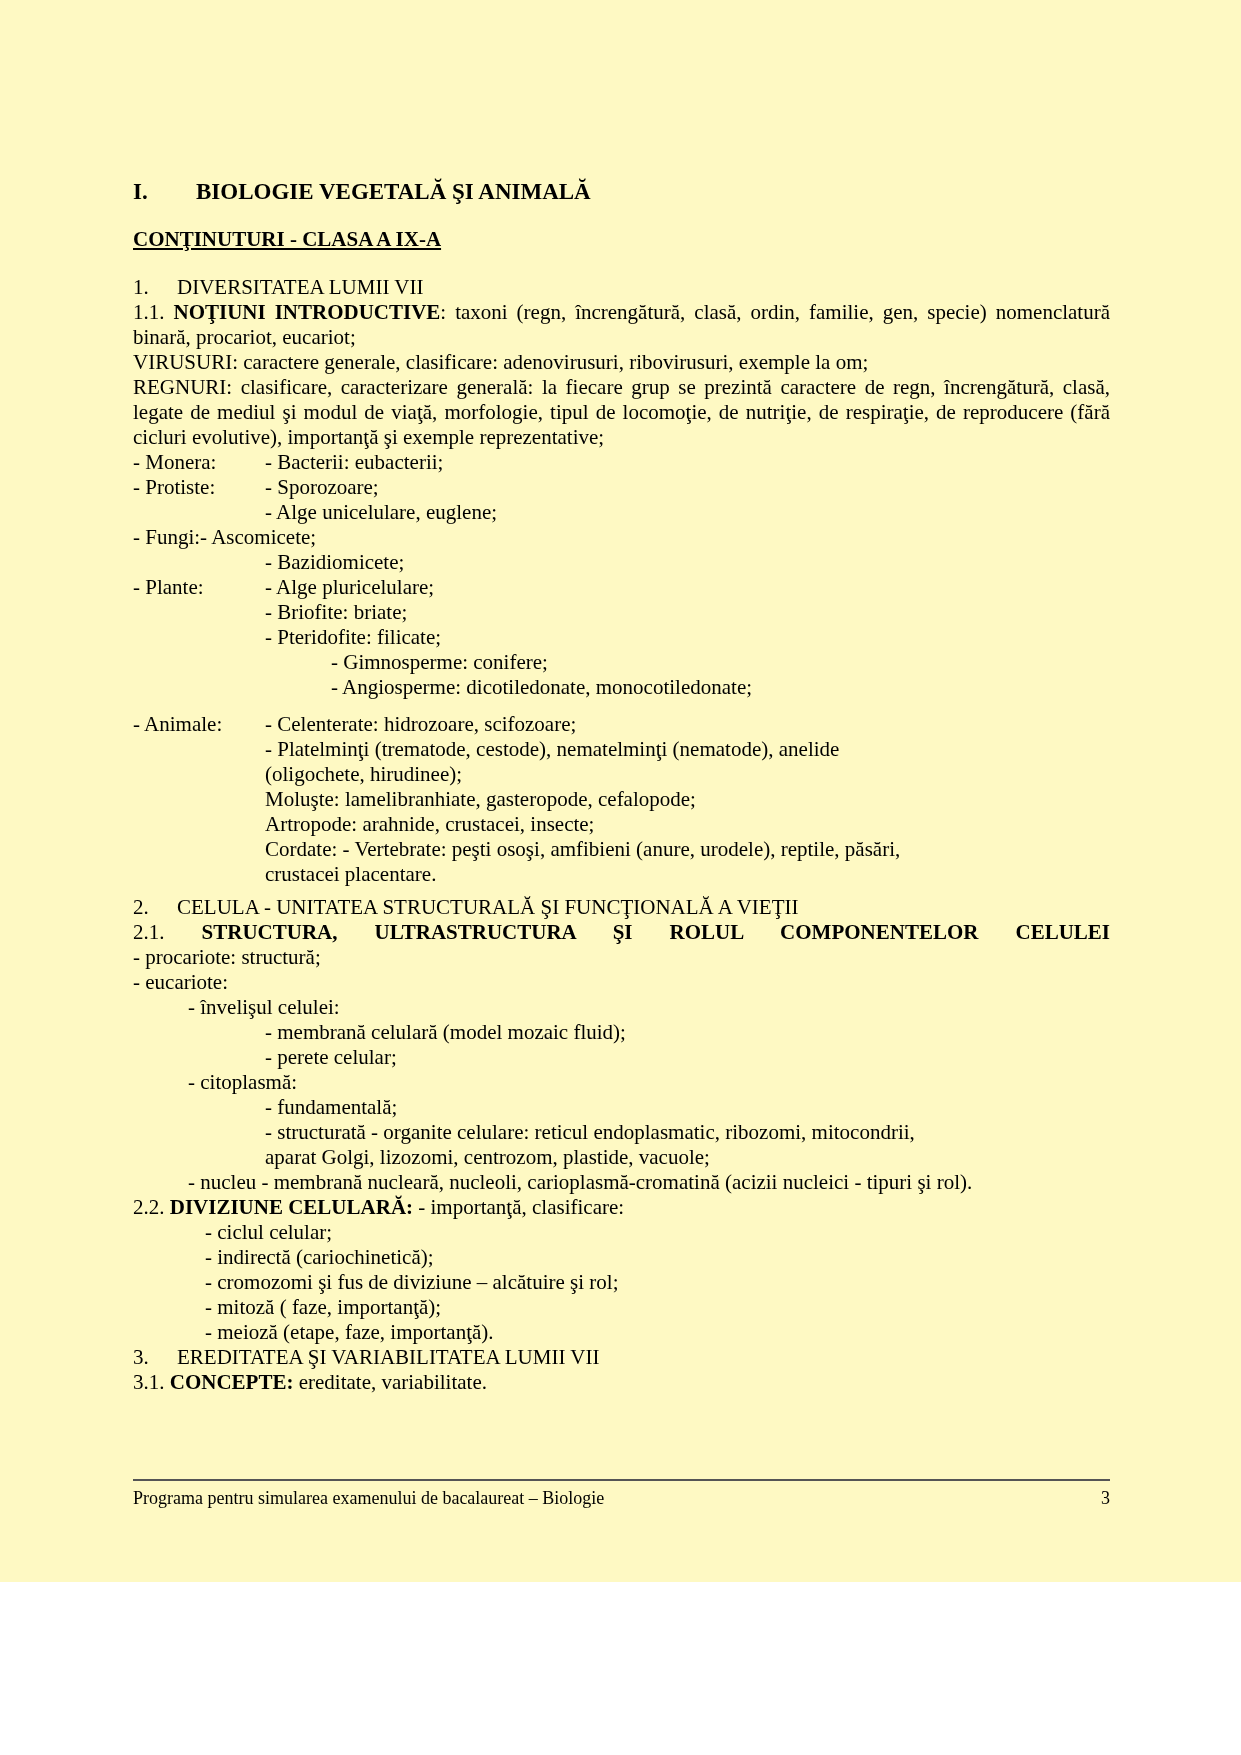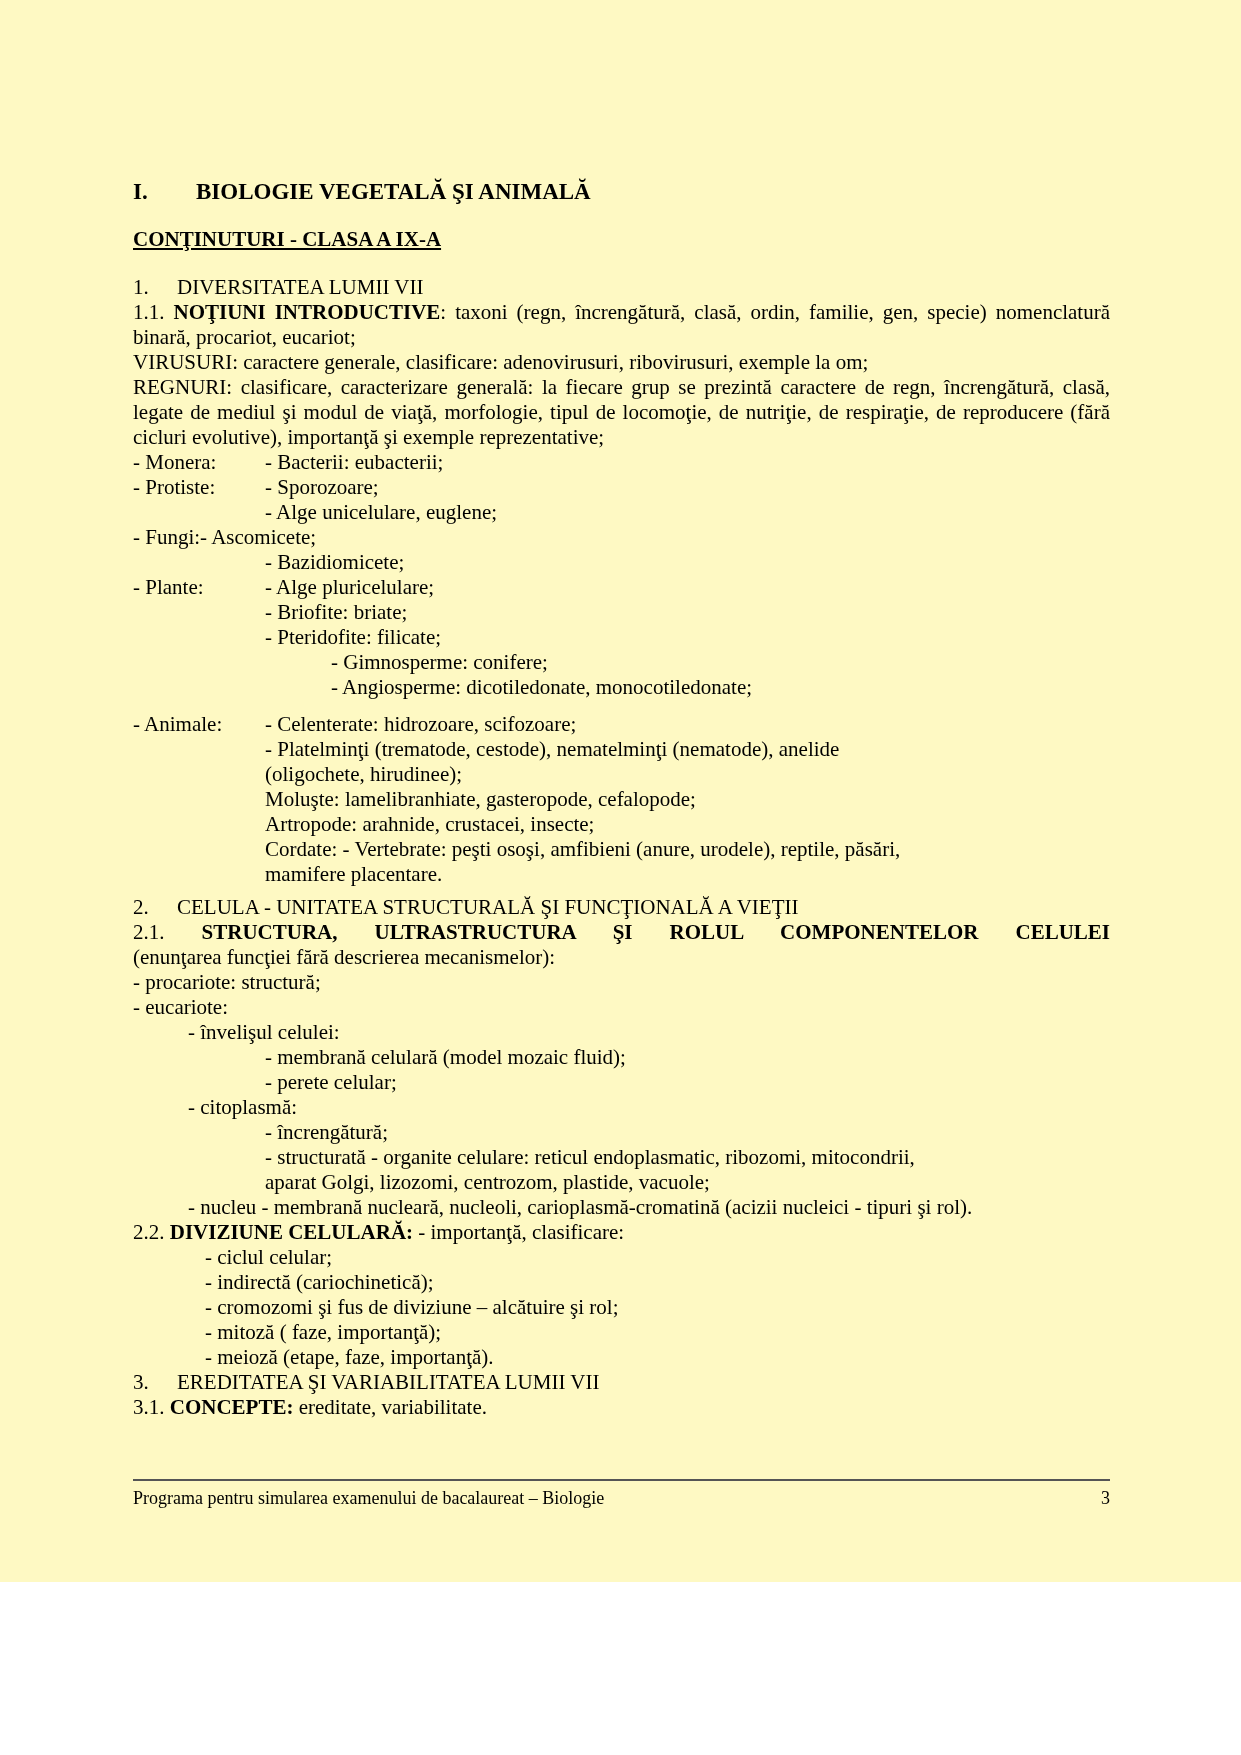--- a/index.html
+++ b/index.html
@@ -72,38 +72,37 @@
     <div class="bl pl3">- Angiosperme: dicotiledonate, monocotiledonate;</div>
 
     <div class="bl gap-sm">
       <span class="ind-label">- Animale:</span><span>- Celenterate: hidrozoare, scifozoare;</span>
     </div>
     <div class="bl pl2">- Platelminţi (trematode, cestode), nematelminţi (nematode), anelide</div>
     <div class="bl pl2">(oligochete, hirudinee);</div>
     <div class="bl pl2">Moluşte: lamelibranhiate, gasteropode, cefalopode;</div>
     <div class="bl pl2">Artropode: arahnide, crustacei, insecte;</div>
     <div class="bl pl2">Cordate: - Vertebrate: peşti osoşi, amfibieni (anure, urodele), reptile, păsări,</div>
-    <div class="bl pl2">mamifere placentare.</div>
+    <div class="bl pl2">crustacei placentare.</div>
 
     <div class="bl sec-heading gap-xs">
       <span class="num">2.</span><span>CELULA - UNITATEA STRUCTURALĂ ŞI FUNCŢIONALĂ A VIEŢII</span>
     </div>
 
     <div class="bl force-just">
       <span>2.1.</span> <span class="b">STRUCTURA, ULTRASTRUCTURA ŞI ROLUL COMPONENTELOR CELULEI</span>
     </div>
-    <div class="bl">(enunţarea funcţiei fără descrierea mecanismelor):</div>
 
     <div class="bl">- procariote: structură;</div>
     <div class="bl">- eucariote:</div>
     <div class="bl pl1">- învelişul celulei:</div>
     <div class="bl pl2">- membrană celulară (model mozaic fluid);</div>
     <div class="bl pl2">- perete celular;</div>
     <div class="bl pl1">- citoplasmă:</div>
-    <div class="bl pl2">- încrengătură;</div>
+    <div class="bl pl2">- fundamentală;</div>
     <div class="bl pl2">- structurată - organite celulare: reticul endoplasmatic, ribozomi, mitocondrii,</div>
     <div class="bl pl2">aparat Golgi, lizozomi, centrozom, plastide, vacuole;</div>
     <div class="bl pl1 nowrap">- nucleu - membrană nucleară, nucleoli, carioplasmă-cromatină (acizii nucleici - tipuri şi rol).</div>
 
     <div class="bl">
       <span>2.2. </span><span class="b">DIVIZIUNE CELULARĂ:</span><span> - importanţă, clasificare:</span>
     </div>
 
     <div class="bl pld">- ciclul celular;</div>
     <div class="bl pld">- indirectă (cariochinetică);</div>

